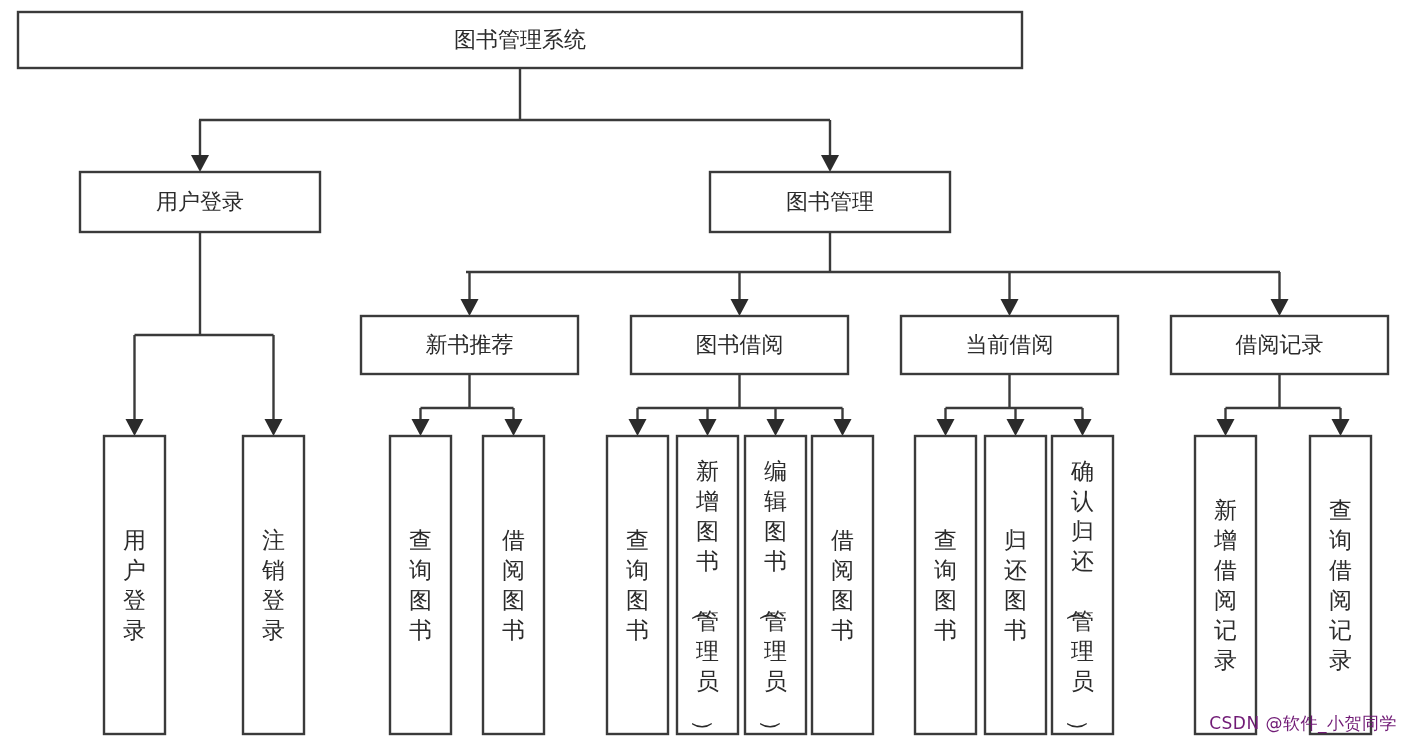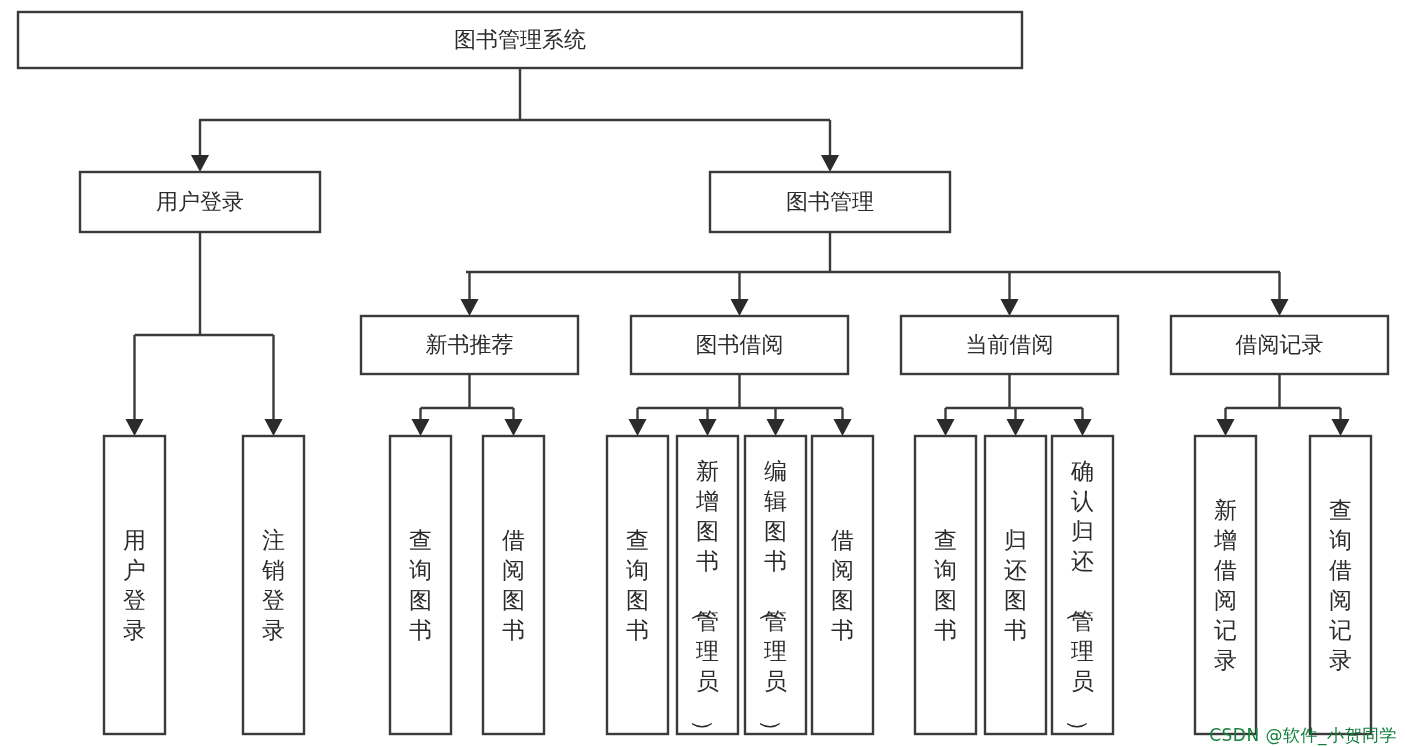--- a/index.html
+++ b/index.html
@@ -14,23 +14,23 @@
     fill:#2b2b2b;font-family:"DejaVu Sans","Liberation Sans",sans-serif;
     font-size:22px;text-anchor:middle;dominant-baseline:middle;
   }
   .leaf-label{
     fill:#2b2b2b;font-family:"DejaVu Sans","Liberation Sans",sans-serif;
     font-size:23px;text-anchor:middle;
   }
   .connector{stroke:#3a3a3a;stroke-width:2.4;fill:none;}
   .arrow-head{fill:#2b2b2b;stroke:none;}
   .watermark{
-    position:absolute;right:8px;bottom:0;
+    position:absolute;right:8px;bottom:12px;
     font-family:"DejaVu Sans","Liberation Sans",sans-serif;
-    font-size:17px;color:#15803d;white-space:nowrap;
+    font-size:17px;color:#701a75;white-space:nowrap;
     letter-spacing:0.5px;pointer-events:none;
   }
 </style>
 </head>
 <body>
 
 <svg id="diagram" viewBox="0 0 1405 747">
   <defs>
     <g id="arrow-proto"></g>
   </defs>

